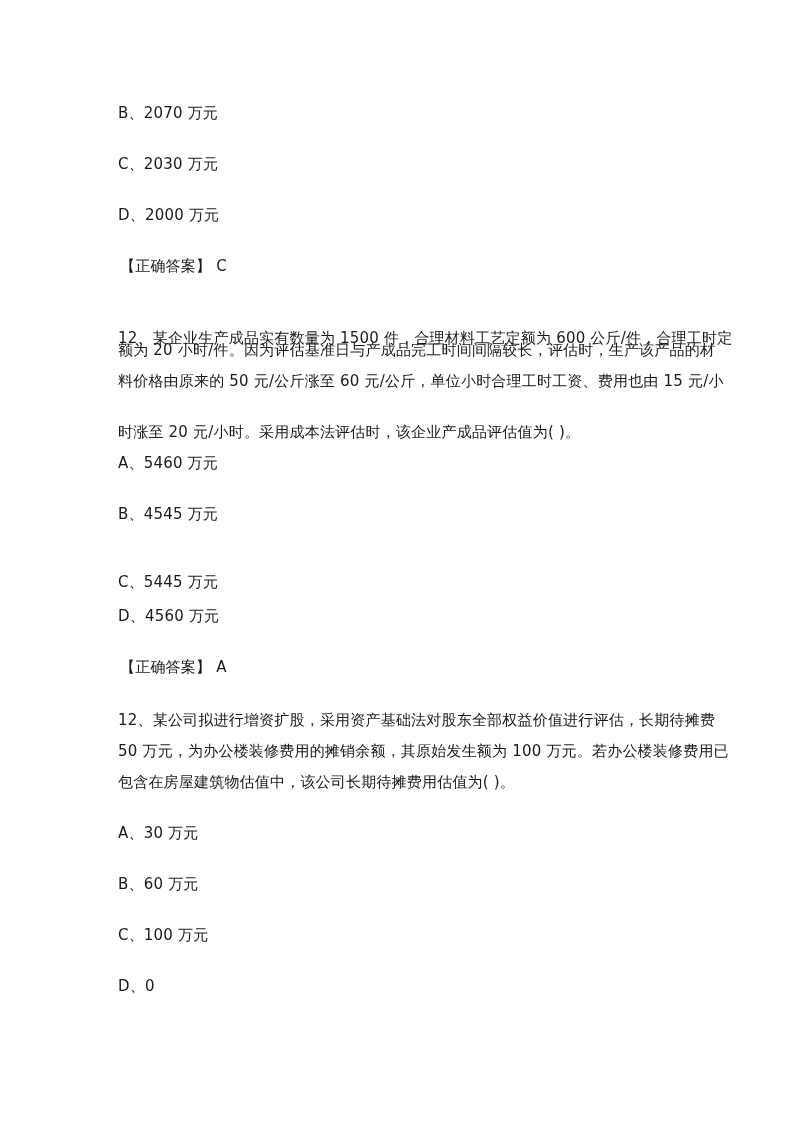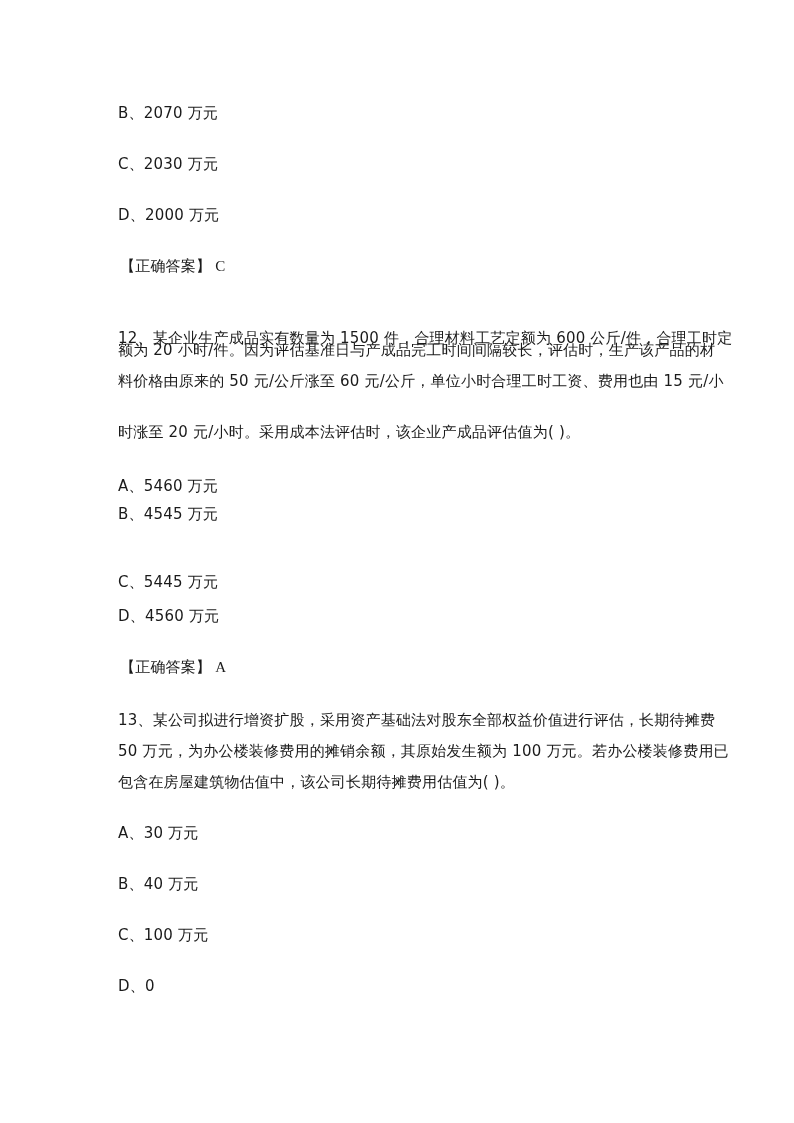--- a/index.html
+++ b/index.html
@@ -1,46 +1,46 @@
 <!DOCTYPE html>
 <html><head>
   <meta charset="utf-8">
   <style>
     html, body { margin: 0; padding: 0; background: #ffffff; }
     body { width: 794px; height: 1123px; position: relative; overflow: hidden;
            font-family: "DejaVu Sans", "Liberation Sans", sans-serif; color: #1a1a1a; }
     .line { position: absolute; left: 118px; font-size: 15px; line-height: 16px; white-space: nowrap; letter-spacing: 0.2px; }
-    .ans { left: 120px; font-family: Liberation Serif, serif; }
+    .ans { left: 120px; }
   </style>
 </head>
 <body>
 
 <div>
 
   <div class="line" style="top:105px">B、2070 万元</div>
   <div class="line" style="top:156px">C、2030 万元</div>
   <div class="line" style="top:207px">D、2000 万元</div>
   <div class="line ans" style="top:258px">
     <span>【正确答案】</span>
     <span>C</span>
   </div>
 
   <div class="line" style="top:330px">12、某企业生产成品实有数量为 1500 件，合理材料工艺定额为 600 公斤/件，合理工时定</div>
   <div class="line" style="top:342px">额为 20 小时/件。因为评估基准日与产成品完工时间间隔较长，评估时，生产该产品的材</div>
   <div class="line" style="top:373px">料价格由原来的 50 元/公斤涨至 60 元/公斤，单位小时合理工时工资、费用也由 15 元/小</div>
   <div class="line" style="top:424px">时涨至 20 元/小时。采用成本法评估时，该企业产成品评估值为( )。</div>
-  <div class="line" style="top:478px">A、5460 万元</div>
+  <div class="line" style="top:455px">A、5460 万元</div>
   <div class="line" style="top:506px">B、4545 万元</div>
   <div class="line" style="top:574px">C、5445 万元</div>
   <div class="line" style="top:608px">D、4560 万元</div>
   <div class="line ans" style="top:659px">
     <span>【正确答案】</span>
     <span>A</span>
   </div>
 
-  <div class="line" style="top:712px">13、某公司拟进行增资扩股，采用资产基础法对股东全部权益价值进行评估，长期待摊费</div>
+  <div class="line" style="top:712px">12、某公司拟进行增资扩股，采用资产基础法对股东全部权益价值进行评估，长期待摊费</div>
   <div class="line" style="top:743px">50 万元，为办公楼装修费用的摊销余额，其原始发生额为 100 万元。若办公楼装修费用已</div>
   <div class="line" style="top:774px">包含在房屋建筑物估值中，该公司长期待摊费用估值为(   )。</div>
   <div class="line" style="top:825px">A、30 万元</div>
-  <div class="line" style="top:876px">B、40 万元</div>
+  <div class="line" style="top:876px">B、60 万元</div>
   <div class="line" style="top:927px">C、100 万元</div>
   <div class="line" style="top:978px">D、0</div>
 </div>
 
 </body></html>

